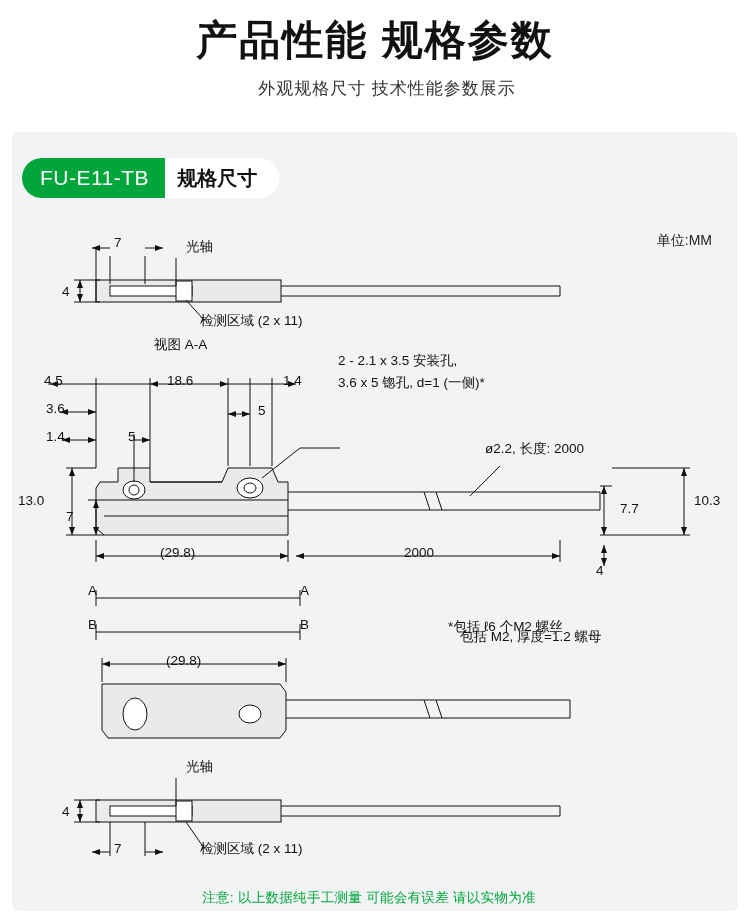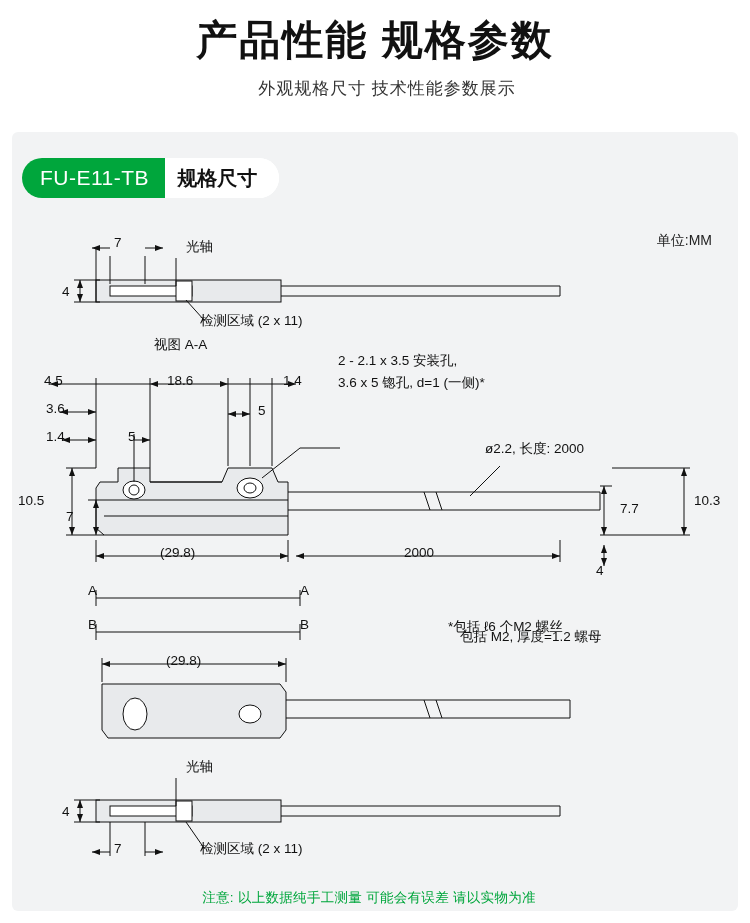--- a/index.html
+++ b/index.html
@@ -256,21 +256,21 @@
   <div class="lbl" style="left:338px;top:374px;">3.6 x 5 锪孔, d=1 (一侧)*</div>
   <div class="lbl" style="left:485px;top:440px;">ø2.2, 长度: 2000</div>
 
   <div class="lbl" style="left:44px;top:372px;">4.5</div>
   <div class="lbl" style="left:167px;top:372px;">18.6</div>
   <div class="lbl" style="left:283px;top:372px;">1.4</div>
   <div class="lbl" style="left:46px;top:400px;">3.6</div>
   <div class="lbl" style="left:258px;top:402px;">5</div>
   <div class="lbl" style="left:46px;top:428px;">1.4</div>
   <div class="lbl" style="left:128px;top:428px;">5</div>
-  <div class="lbl" style="left:18px;top:492px;">10.5</div>
+  <div class="lbl" style="left:18px;top:492px;">13.0</div>
   <div class="lbl" style="left:66px;top:508px;">7</div>
   <div class="lbl" style="left:160px;top:544px;">(29.8)</div>
   <div class="lbl" style="left:404px;top:544px;">2000</div>
   <div class="lbl" style="left:620px;top:500px;">7.7</div>
   <div class="lbl" style="left:694px;top:492px;">10.3</div>
   <div class="lbl" style="left:596px;top:562px;">4</div>
 
   <div class="lbl" style="left:88px;top:582px;">A</div>
   <div class="lbl" style="left:300px;top:582px;">A</div>
   <div class="lbl" style="left:88px;top:616px;">B</div>

